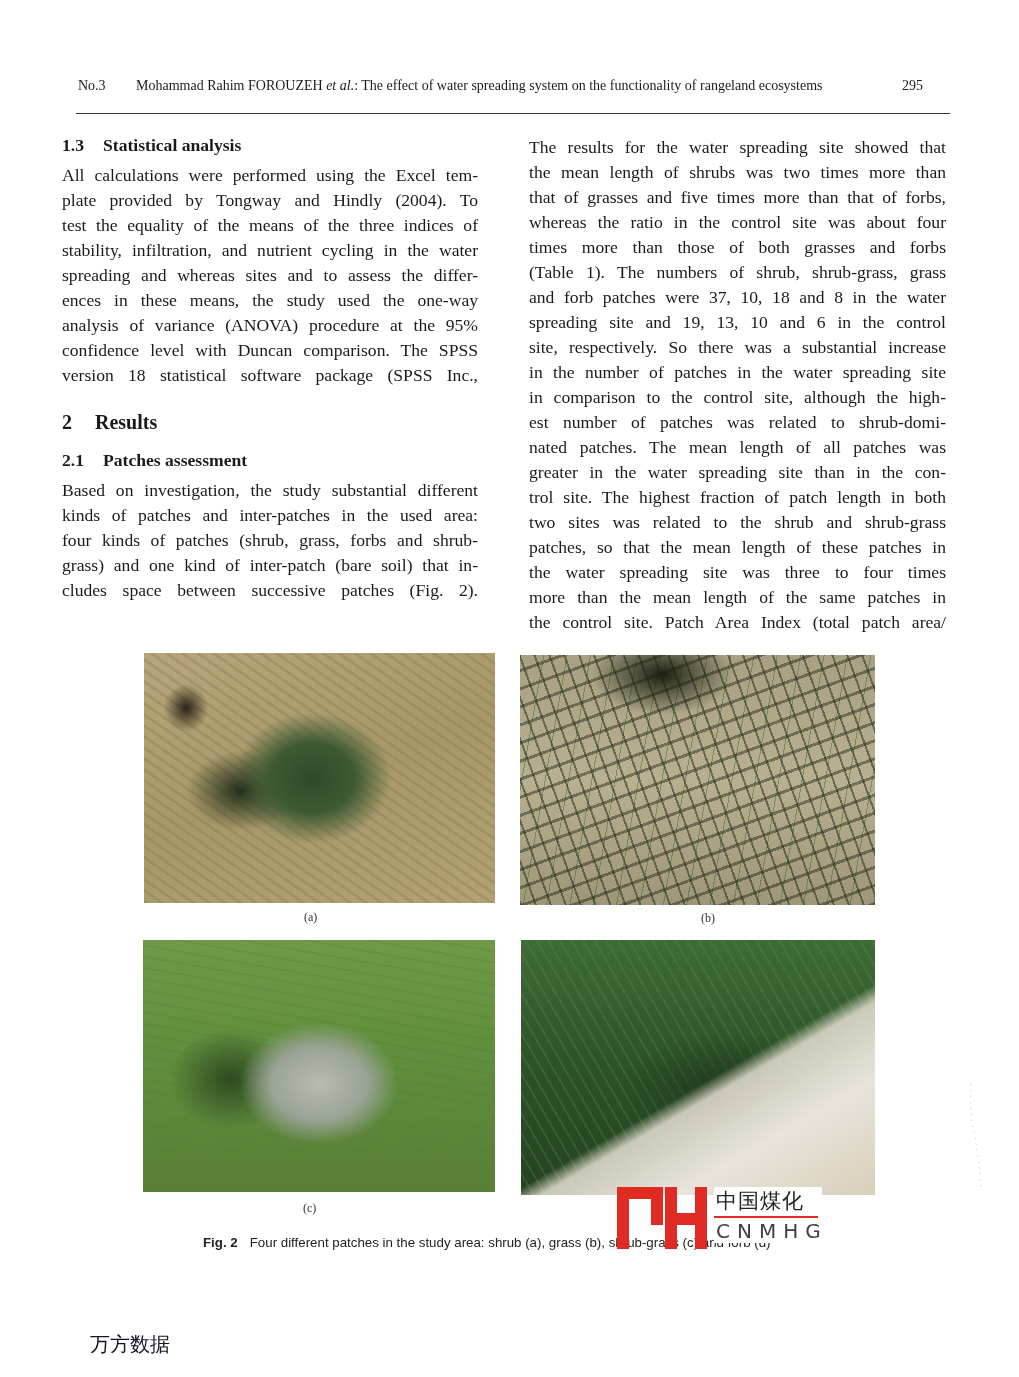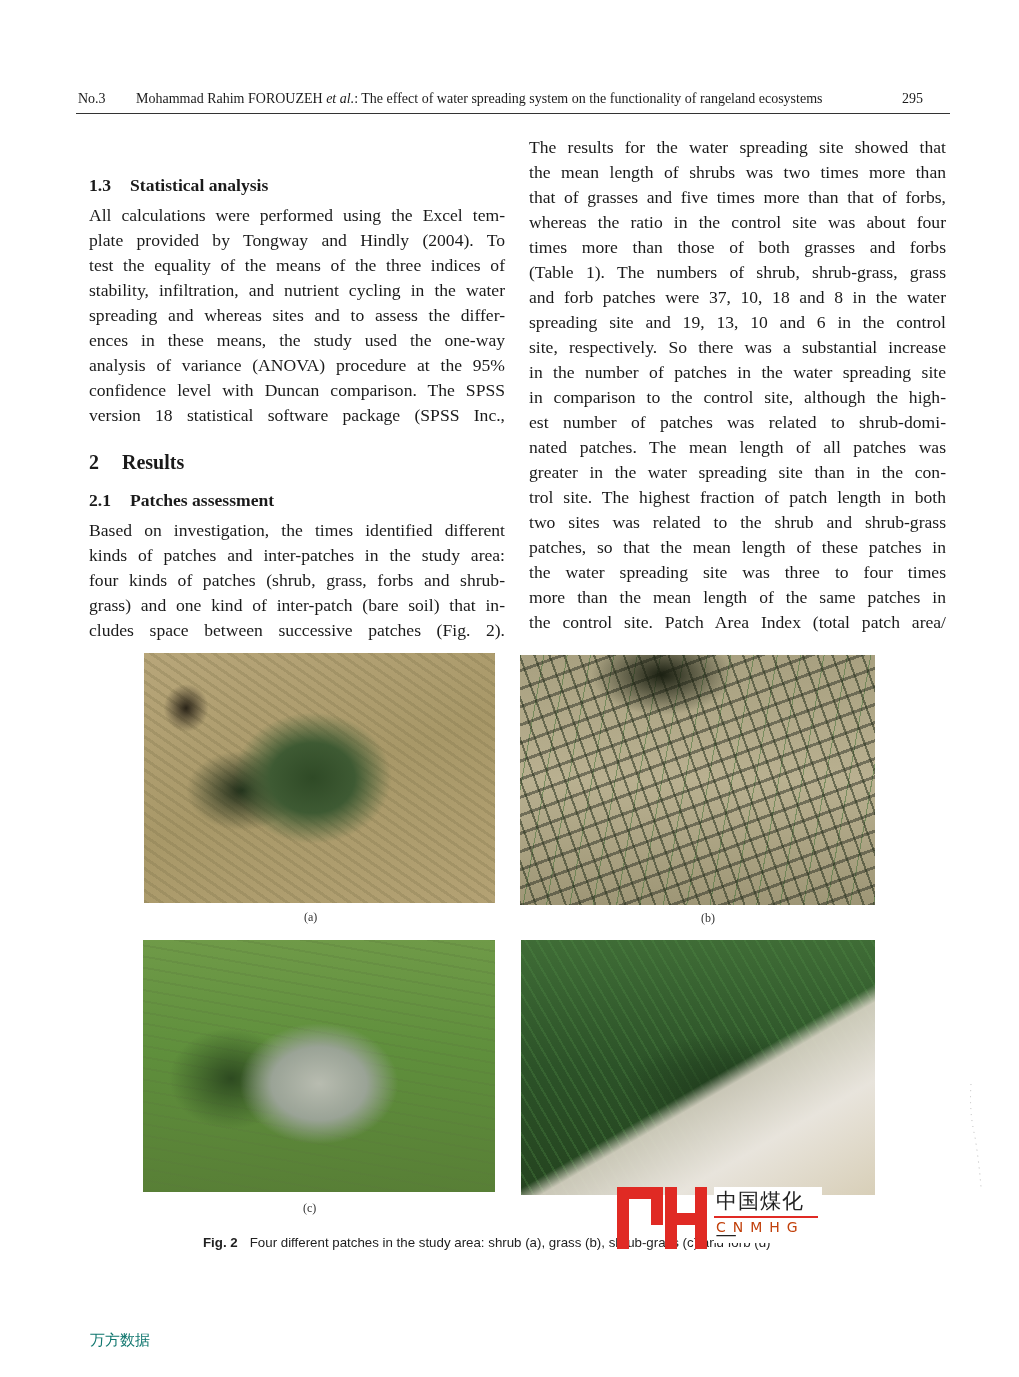--- a/index.html
+++ b/index.html
@@ -1,26 +1,26 @@
 <!DOCTYPE html>
 <html><head>
 <meta charset="utf-8">
 <style>
   html, body { margin: 0; padding: 0; background: #ffffff; }
   body { width: 1019px; height: 1377px; position: relative; overflow: hidden; font-family: "Liberation Serif", serif; color: #1a1a1a; }
 
-  .running-head { position: absolute; left: 78px; top: 91px; width: 864px; height: 20px; font-size: 14px; display: flex; align-items: baseline; }
+  .running-head { position: absolute; left: 78px; top: 78px; width: 864px; height: 20px; font-size: 14px; display: flex; align-items: baseline; }
   .running-head .issue { width: 58px; }
   .running-head .title { flex: 1; }
   .running-head .title i { font-style: italic; text-align: center; }
   .running-head .page { text-align: left; width: 40px; }
   .head-rule { position: absolute; left: 76px; top: 113px; width: 874px; height: 1px; background: #333; }
 
   .col { position: absolute; font-size: 17.6px; line-height: 25px; text-align: justify; }
-  .col-left { left: 89px; top: 133px; width: 416px; margin-top: 40px; }
+  .col-left { left: 62px; top: 133px; width: 416px; }
   .col-right { left: 529px; top: 135px; width: 417px; }
   .col p { margin: 0; text-align-last: justify; }
   .col p.last { text-align-last: left; }
 
   .h3 { font-weight: bold; font-size: 17.6px; margin: 0 0 6px 0; height: 24px; }
   .h3 .num { display: inline-block; width: 41px; }
   .h2 { font-family: Liberation Serif, serif; font-weight: bold; font-size: 20px; margin: 20px 0 12px 0; height: 28px; line-height: 28px; }
   .h2 .num { display: inline-block; width: 33px; }
 
   .photo { position: absolute; overflow: hidden; }
@@ -57,23 +57,23 @@
   .lab-c { left: 303px; top: 1201px; }
 
   .fig-caption { position: absolute; left: 203px; top: 1235px; font-family: "Liberation Sans", sans-serif; font-size: 13.3px; color: #222; white-space: nowrap; }
   .fig-caption .fig-num { font-weight: bold; margin-right: 12px; text-align: right; }
 
   .watermark-logo { position: absolute; left: 617px; top: 1187px; width: 205px; height: 62px; }
   .wm-mark { position: absolute; left: 0; top: 0; width: 90px; height: 62px; }
   .wm-mark .bar { position: absolute; background: #e02a24; }
   .wm-cn { position: absolute; left: 97px; top: 0px; font-size: 21px; color: #222; font-family: "DejaVu Sans", sans-serif; letter-spacing: 1px; background: #fff; padding: 0 2px; }
   .wm-rule { position: absolute; left: 97px; top: 29px; width: 104px; height: 2px; background: #e02a24; }
-  .wm-en { position: absolute; left: 97px; top: 32px; font-size: 14px; color: #c2410c; font-family: "DejaVu Sans", sans-serif; letter-spacing: 7px; background: #fff; padding: 0 2px; }
+  .wm-en { position: absolute; left: 97px; top: 32px; font-size: 20px; color: #404040; font-family: "DejaVu Sans", sans-serif; letter-spacing: 7px; background: #fff; padding: 0 2px; }
 
-  .footer-cn { position: absolute; left: 90px; top: 1331px; font-family: "DejaVu Sans", sans-serif; font-size: 15px; color: #0f766e; }
+  .footer-cn { position: absolute; left: 90px; top: 1331px; font-family: "DejaVu Sans", sans-serif; font-size: 20px; color: #0f172a; }
   .margin-mark { position: absolute; left: 967px; top: 1082px; width: 20px; height: 110px; }
 </style>
 </head>
 <body>
 
 <div class="running-head">
   <span class="issue">No.3</span>
   <span class="title"><span>Mohammad Rahim FOROUZEH</span> <i>et al.</i><span>: The effect of water spreading system on the functionality of rangeland ecosystems</span></span>
   <span class="page">295</span>
 </div>
@@ -88,22 +88,22 @@
     <p>stability, infiltration, and nutrient cycling in the water</p>
     <p>spreading and whereas sites and to assess the differ-</p>
     <p>ences in these means, the study used the one-way</p>
     <p>analysis of variance (ANOVA) procedure at the 95%</p>
     <p>confidence level with Duncan comparison. The SPSS</p>
     <p>version 18 statistical software package (SPSS Inc.,</p>
   </div>
   <div class="h2"><span class="num">2</span><span>Results</span></div>
   <div class="h3"><span class="num">2.1</span><span>Patches assessment</span></div>
   <div>
-    <p>Based on investigation, the times identified different</p>
-    <p>kinds of patches and inter-patches in the study area:</p>
+    <p>Based on investigation, the study substantial different</p>
+    <p>kinds of patches and inter-patches in the used area:</p>
     <p>four kinds of patches (shrub, grass, forbs and shrub-</p>
     <p>grass) and one kind of inter-patch (bare soil) that in-</p>
     <p>cludes space between successive patches (Fig. 2).</p>
   </div>
 </div>
 
 <div class="col col-right">
   <p>The results for the water spreading site showed that</p>
   <p>the mean length of shrubs was two times more than</p>
   <p>that of grasses and five times more than that of forbs,</p>

